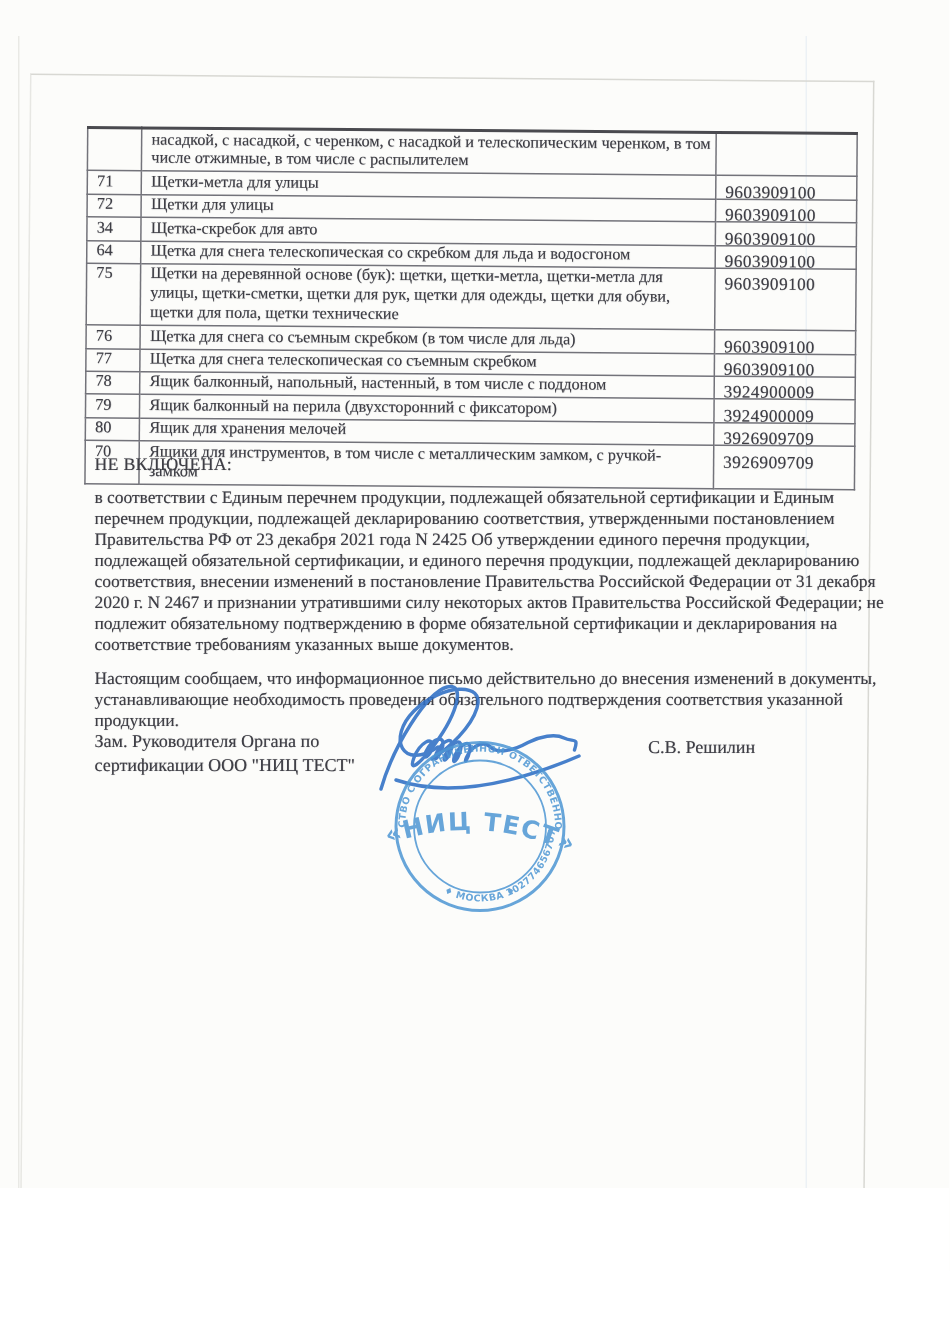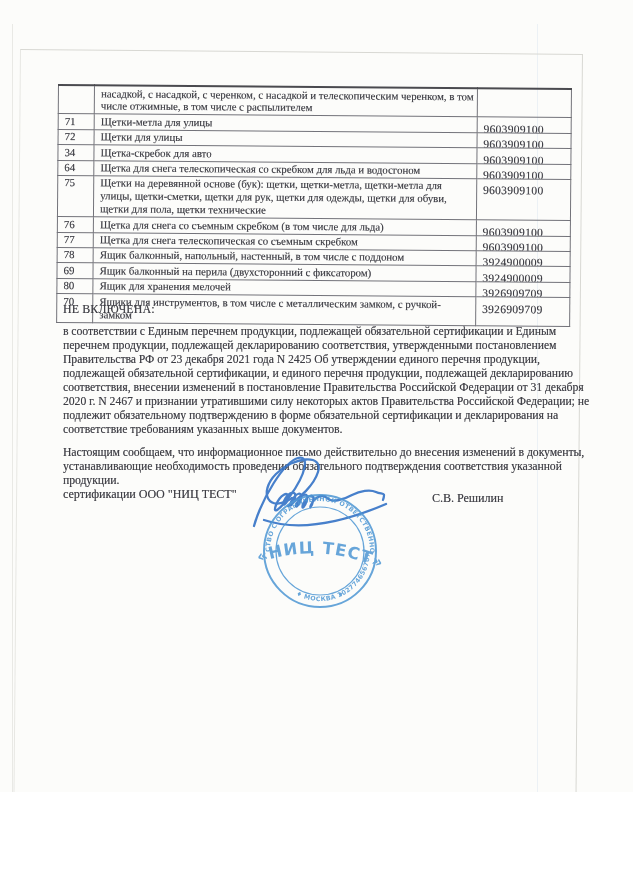--- a/index.html
+++ b/index.html
@@ -108,21 +108,21 @@
         <td class="c-num">77</td>
         <td class="c-text">Щетка для снега телескопическая со съемным скребком</td>
         <td class="c-code"><span class="code-shift">9603909100</span></td>
       </tr>
       <tr>
         <td class="c-num">78</td>
         <td class="c-text">Ящик балконный, напольный, настенный, в том числе с поддоном</td>
         <td class="c-code"><span class="code-shift">3924900009</span></td>
       </tr>
       <tr>
-        <td class="c-num">69</td>
+        <td class="c-num">79</td>
         <td class="c-text">Ящик балконный на перила (двухсторонний с фиксатором)</td>
         <td class="c-code"><span class="code-shift">3924900009</span></td>
       </tr>
       <tr>
         <td class="c-num">80</td>
         <td class="c-text">Ящик для хранения мелочей</td>
         <td class="c-code"><span class="code-shift">3926909709</span></td>
       </tr>
       <tr>
         <td class="c-num">70</td>
@@ -130,20 +130,21 @@
         <td class="c-code"><span class="code-shift">3926909709</span></td>
       </tr>
     </tbody>
   </table>
 
   <div class="heading">НЕ ВКЛЮЧЕНА:</div>
   <div class="para p1">в соответствии с Единым перечнем продукции,  подлежащей обязательной сертификации и Единым перечнем продукции, подлежащей декларированию соответствия, утвержденными постановлением Правительства РФ от 23 декабря 2021 года N 2425 Об утверждении единого перечня продукции, подлежащей обязательной сертификации, и единого перечня продукции, подлежащей декларированию соответствия, внесении изменений в постановление Правительства Российской Федерации от 31 декабря 2020 г. N 2467 и признании утратившими силу некоторых актов Правительства Российской Федерации; не подлежит обязательному подтверждению в форме обязательной сертификации и декларирования на соответствие требованиям указанных выше документов.</div>
   <div class="para p2">Настоящим сообщаем, что информационное письмо действительно до внесения изменений в документы, устанавливающие необходимость проведения обязательного подтверждения соответствия указанной продукции.</div>
 
   <div class="sig-title">
+    <div>Зам. Руководителя Органа  по</div>
     <div>сертификации ООО "НИЦ ТЕСТ"</div>
   </div>
   <div class="sig-name">С.В. Решилин</div>
 
   <svg class="signature-svg" width="160" height="92" viewBox="0 0 160 92">
     <g fill="none" stroke="#2f6fc5" stroke-width="2.3" stroke-linecap="round" stroke-linejoin="round">
       <path d="M14,78 C22,50 44,14 58,10 C70,7 66,26 50,48 C40,61 32,68 36,57 C40,47 49,42 48,50 C47,56 41,60 44,53 C49,43 57,42 55,50 C53,57 48,61 51,54 C56,44 63,43 61,51 C59,58 54,62 57,55 C62,45 69,44 67,52 C65,59 61,63 63,56 C68,46 75,45 73,53 C72,58 69,62 71,57 C75,48 83,46 87,50 C92,55 103,52 112,47 C120,43 130,41 136,44 C142,47 146,43 143,52"></path>
       <path d="M52,50 C28,66 18,44 36,26 C54,8 84,6 78,24 C74,37 60,50 48,58"></path>
       <path d="M24,72 C60,84 104,74 146,56"></path>
     </g>

